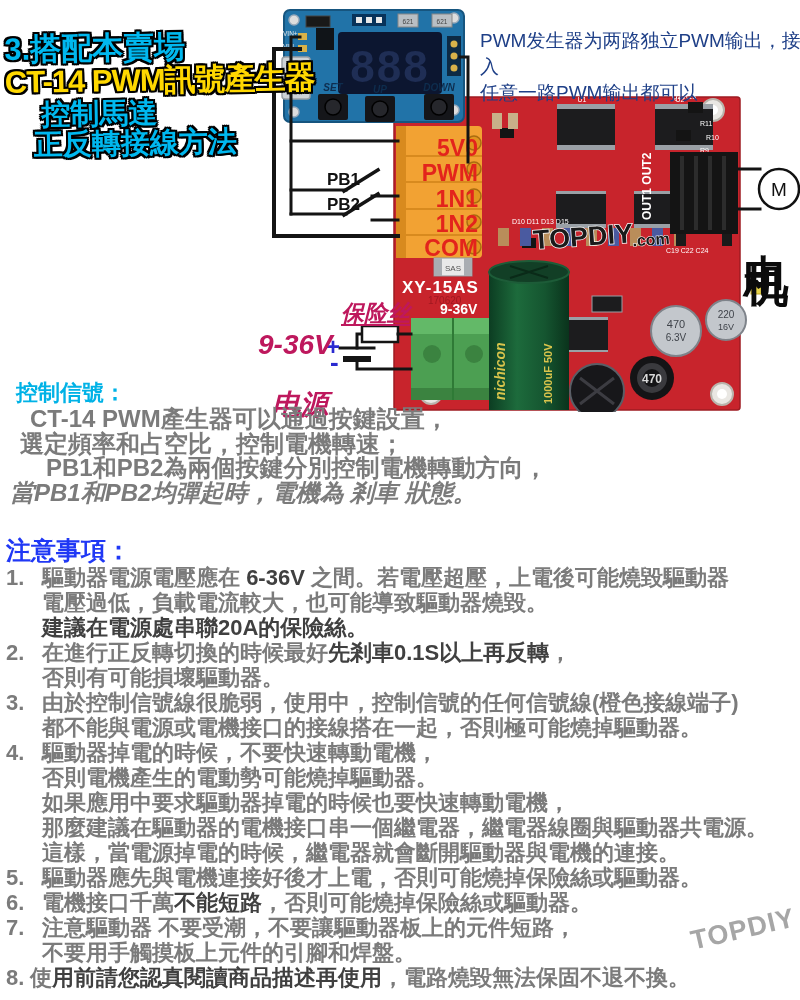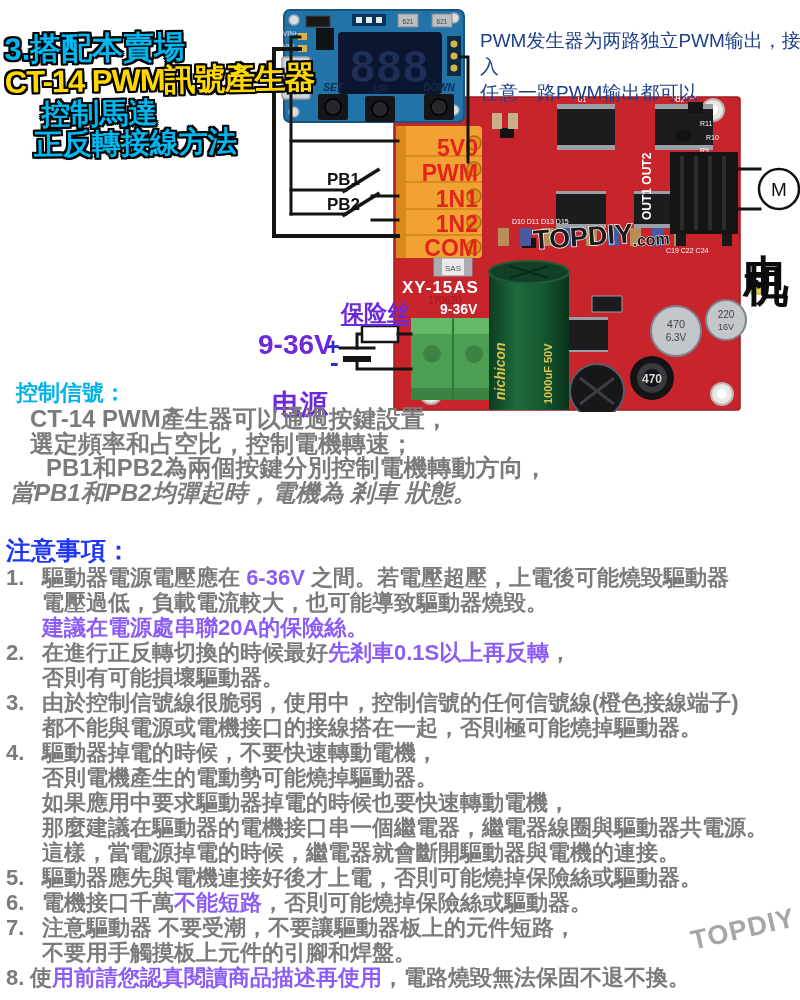--- a/index.html
+++ b/index.html
@@ -16,45 +16,45 @@
   .t-yellow{color:#ffd800;}
   .t1{font-size:31px;}
   .t2{font-size:31px;letter-spacing:-1px;}
   .t3{font-size:29px;margin-left:36px;}
   .t4{font-size:29px;margin-left:28px;}
 
   
   .pwm-note{left:480px;top:28px;width:330px;color:#1e3f87;font-size:19px;font-weight:500;line-height:26px;}
 
   
-  .blue-lbl{color:#6d28d9;font-weight:bold;white-space:nowrap;}
+  .blue-lbl{color:#be185d;font-weight:bold;white-space:nowrap;font-style:italic;}
   .fuse-lbl{left:341px;top:298px;font-size:23px;text-decoration:underline;text-underline-offset:3px;}
   .v-lbl{left:258px;top:329px;font-size:28px;}
   .src-lbl{left:272px;top:338px;font-size:28px;margin-top:48px;}
 
   
   .motor-lbl{left:744px;top:218px;font-size:45px;font-weight:bold;color:#0b0b0b;writing-mode:vertical-rl;letter-spacing:8px;line-height:1;}
 
   
   #control{left:16px;top:379px;}
   .ctl-hdr{color:#00b2e6;font-size:22px;font-weight:bold;line-height:28px;}
   .ctl-line{color:#7b7b7b;font-size:24px;font-weight:bold;line-height:24.5px;white-space:nowrap;}
   .ctl-line.i1{margin-left:14px;}
-  .ctl-line.i2{margin-left:14px;}
+  .ctl-line.i2{margin-left:4px;}
   .ctl-line.i3{margin-left:30px;}
   .ctl-line.i4{margin-left:-6px;font-style:italic;}
 
   
   #notes{left:6px;top:536px;width:792px;}
   .notes-hdr{color:#2038f5;font-size:25px;font-weight:bold;line-height:29px;}
   .note-item{display:flex;color:#7b7b7b;font-size:22px;font-weight:bold;line-height:25px;}
   .note-item .num{width:36px;flex:none;}
   .note-item.n8 .num{width:24px;}
   .nlines div{white-space:nowrap;}
-  .orange{color:#8b5cf6;}
+  .orange{color:#404040;}
 
   
   .brand-mark{left:690px;top:914px;color:#a6a6a6;font-size:27px;font-weight:bold;letter-spacing:1px;transform:rotate(-13deg);}
 </style>
 </head>
 <body>
 
 <div id="stage">
 
   <svg class="abs" style="left:0;top:0;" width="800" height="412" viewBox="0 0 800 412">

